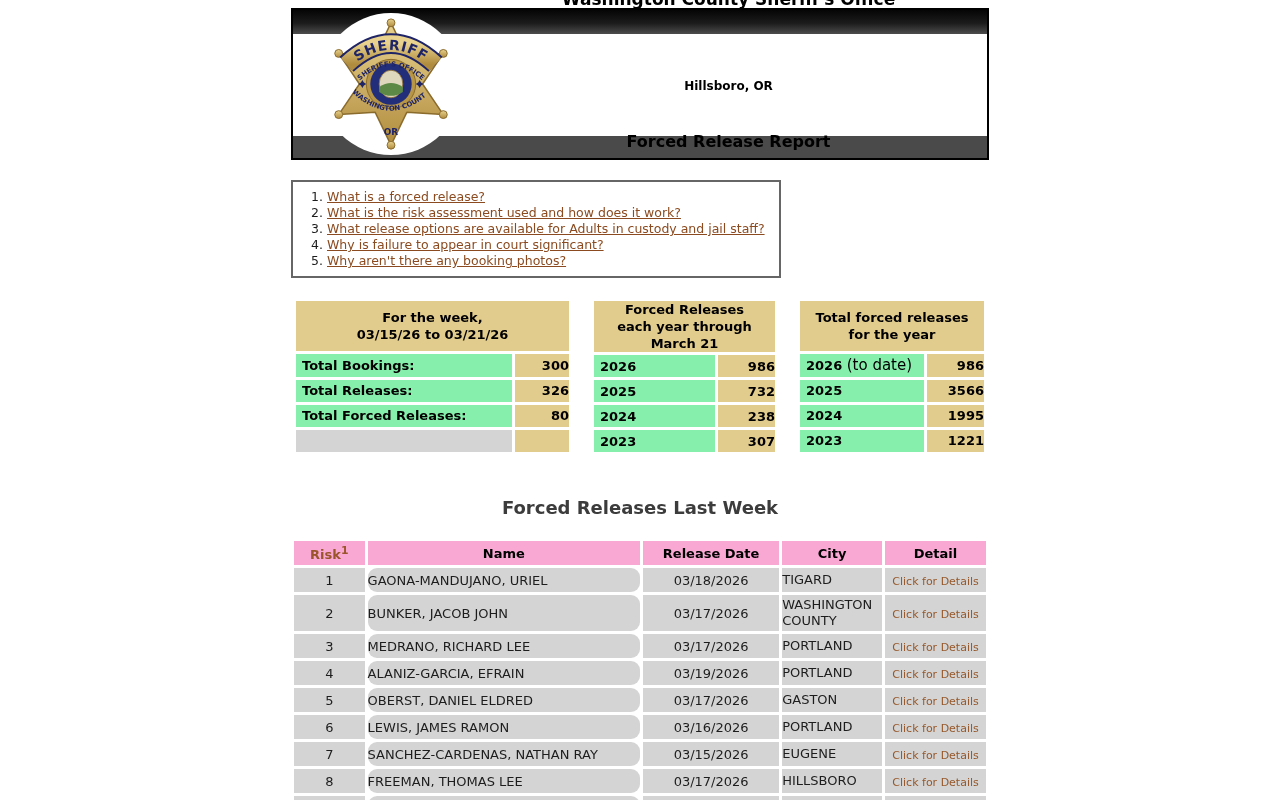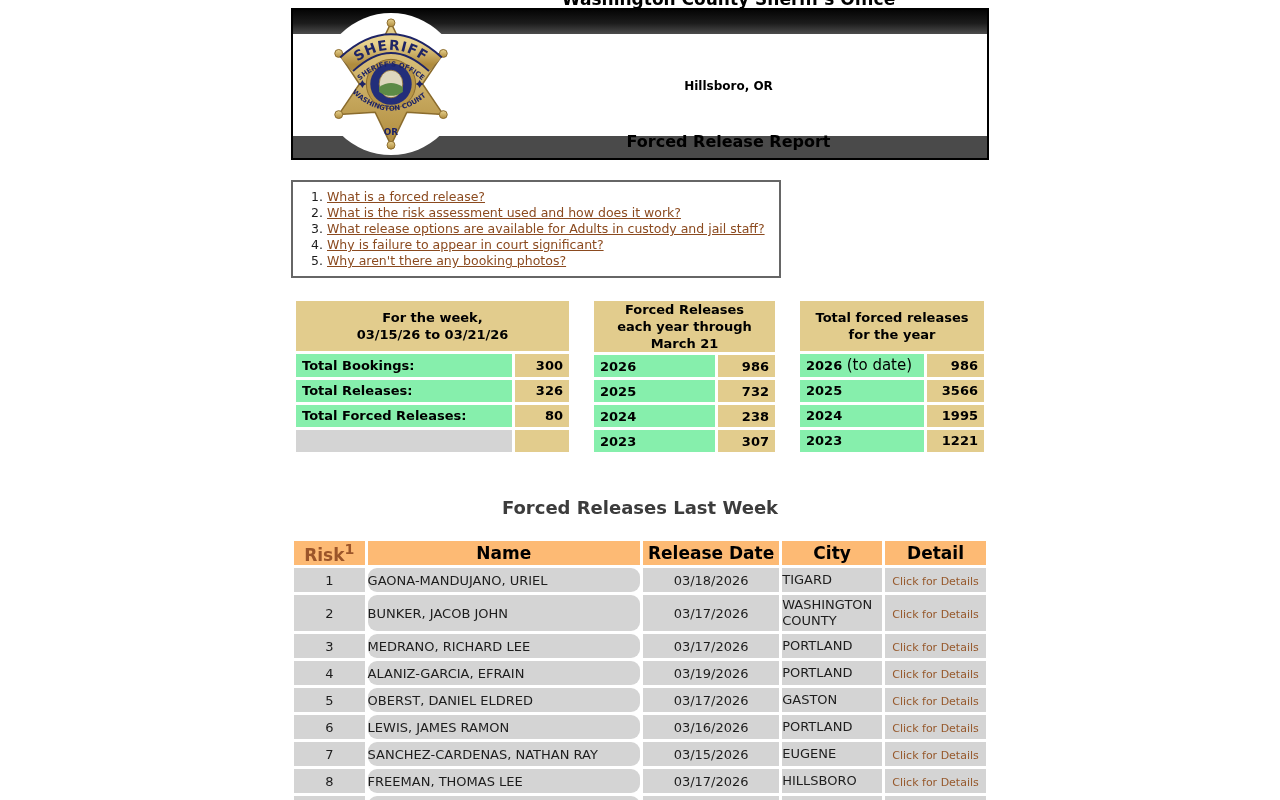--- a/index.html
+++ b/index.html
@@ -41,39 +41,39 @@
 
   
   .summary-row { margin-top: 20px; display: flex; justify-content: space-between; padding: 0 2px; }
   table.sum { border-collapse: separate; border-spacing: 3px; table-layout: fixed; }
   table.sum th.head {
     background: #e2cc8d; font-size: 13px; font-weight: bold; text-align: center;
     height: 50px; vertical-align: middle; white-space: pre-line; line-height: 17px; padding: 0 4px;
   }
   table.sum td { height: 22px; font-size: 13px; font-weight: bold; vertical-align: middle; }
   table.sum td.lbl { background: #86efac; text-align: left; padding-left: 6px; }
-  table.sum td.val { background: #e2cc8d; text-align: right; padding-right: 6px; }
+  table.sum td.val { background: #e2cc8d; text-align: right; }
   table.sum td.empty-lbl { background: #d4d4d4; }
   table.sum td.empty-val { background: #e2cc8d; }
   .note { font-size: 15px; font-weight: normal; }
 
   .t-week  .c-lbl { width: 216px; } .t-week  .c-val { width: 54px; }
   .t-ytd   .c-lbl { width: 121px; } .t-ytd   .c-val { width: 57px; }
   .t-annual .c-lbl { width: 124px; } .t-annual .c-val { width: 57px; }
 
   
   .section-title { margin-top: 42px; text-align: center; font-size: 18px; font-weight: bold; color: #3c3c3c; }
 
   
   table.main {
     margin-top: 20px; width: 698px;
     border-collapse: separate; border-spacing: 3px; table-layout: fixed;
   }
   table.main th {
-    background: #fdba74; font-size: 17px; font-weight: bold; text-align: center;
+    background: #f9a8d4; font-size: 13px; font-weight: bold; text-align: center;
     height: 24px; vertical-align: middle;
   }
   table.main th.risk-head { color: #9b552a; }
   table.main td {
     background: #d4d4d4; font-size: 13px; color: #1d1d1d;
     height: 24px; vertical-align: middle; padding: 2px 0;
   }
   td.c-risk { text-align: center; }
   td.c-name { text-align: left; padding-left: 8px; border-radius: 9px; }
   td.c-date { text-align: center; }

